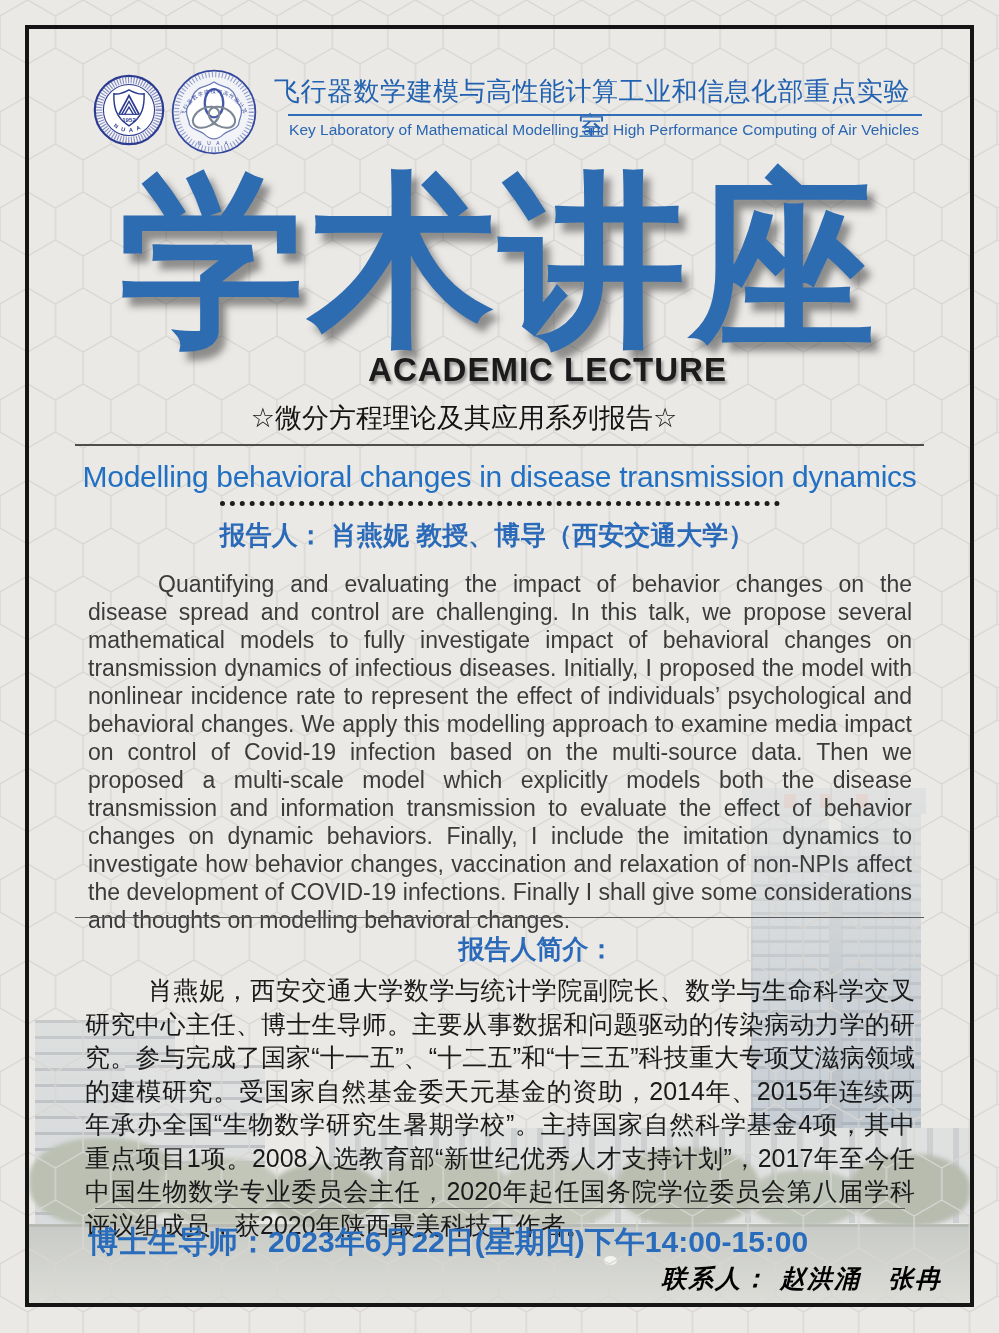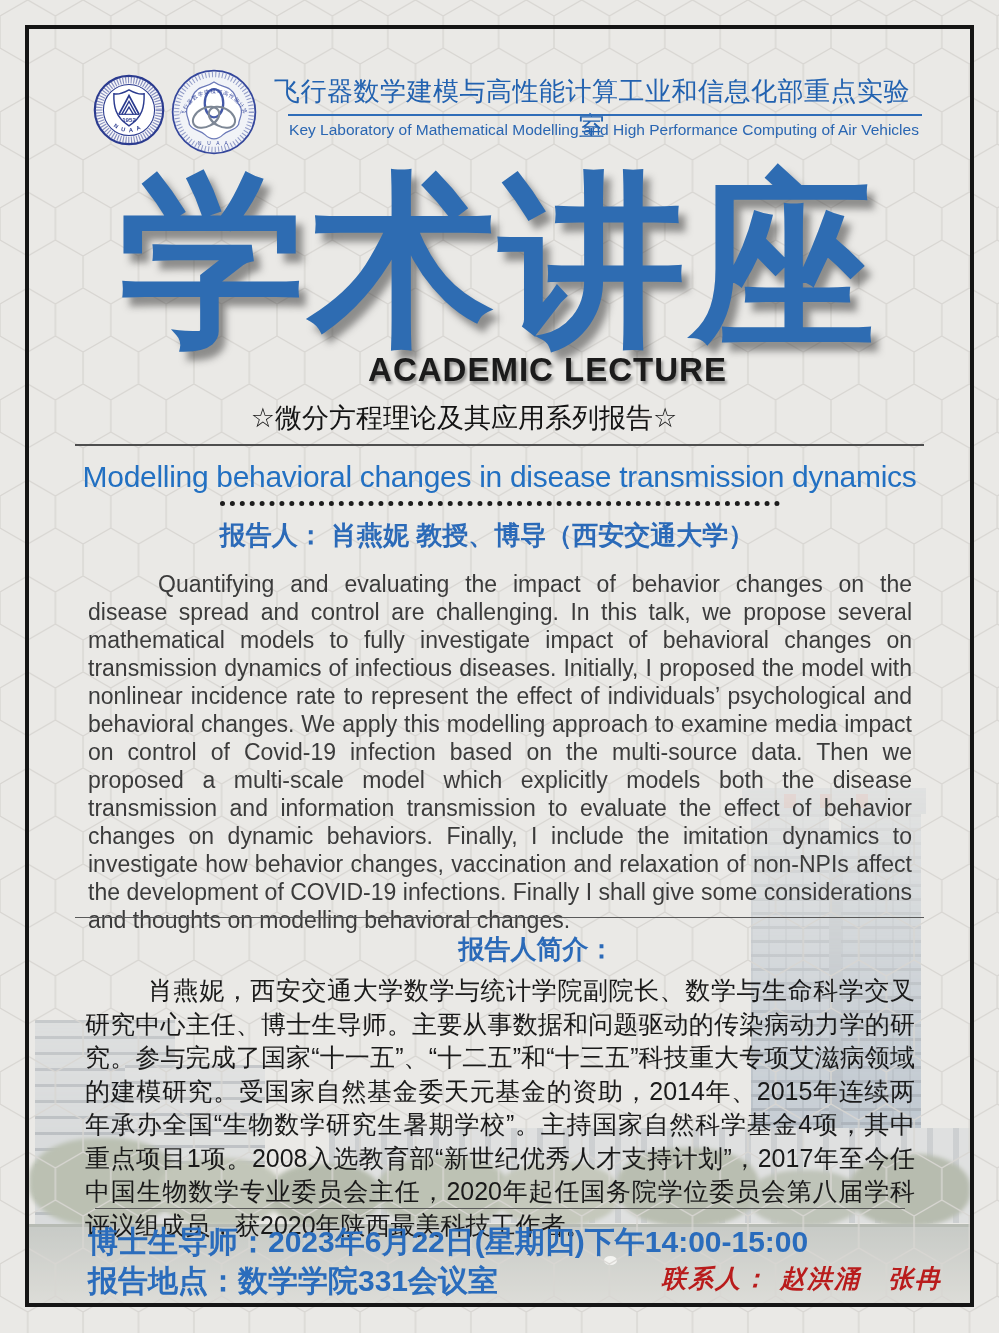--- a/index.html
+++ b/index.html
@@ -76,21 +76,21 @@
     font-size:26px;font-weight:bold;color:#2b6ab8;padding-left:37px;}
   .bio{left:85px;top:974px;width:830px;
     font-size:25px;line-height:33.5px;color:#1a1a1a;font-weight:500;
     text-align:justify;text-indent:63px;}
   .hr3{left:95px;top:1208px;width:810px;border-top:1px solid #5a5a5a;}
   .foot-row{font-size:30px;font-weight:bold;color:#2a6cbc;white-space:nowrap;}
   .time-row{left:88px;top:1222px;}
   .place-row{left:88px;top:1261px;}
   .contact{left:620px;top:1262px;width:322px;text-align:right;
     font-family:"DejaVu Serif","Liberation Serif",serif;font-style:italic;font-weight:bold;
-    font-size:25px;color:#b91c1c;letter-spacing:2px;white-space:nowrap;}
+    font-size:25px;color:#000000;letter-spacing:2px;white-space:nowrap;}
   svg text{font-family:"Liberation Sans","DejaVu Sans",sans-serif;}
 </style>
 </head>
 <body>
 
 <div class="photo">
   <div class="abs p-sign">
     <div class="p-red" style="left:42px"></div>
     <div class="p-red" style="left:78px"></div>
     <div class="p-red" style="left:114px"></div>
@@ -183,18 +183,15 @@
   <div class="abs hr2"></div>
 
   <div class="abs bio-h">报告人简介：</div>
   <div class="abs bio">肖燕妮，西安交通大学数学与统计学院副院长、数学与生命科学交叉研究中心主任、博士生导师。主要从事数据和问题驱动的传染病动力学的研究。参与完成了国家“十一五”、“十二五”和“十三五”科技重大专项艾滋病领域的建模研究。受国家自然基金委天元基金的资助，2014年、2015年连续两年承办全国“生物数学研究生暑期学校”。主持国家自然科学基金4项，其中重点项目1项。2008入选教育部“新世纪优秀人才支持计划”，2017年至今任中国生物数学专业委员会主任，2020年起任国务院学位委员会第八届学科评议组成员，获2020年陕西最美科技工作者。</div>
 
   <div class="abs hr3"></div>
 
   <div class="abs foot-row time-row">
     <span>博士生导师：</span><span>2023年6月22日(星期四)下午14:00-15:00</span>
   </div>
-  <div class="abs foot-row place-row">
-    <span>报告地点：</span><span>数学学院331会议室</span>
-  </div>
   <div class="abs contact">联系人： 赵洪涌　张冉</div>
 
 </div>
 
 </body></html>

